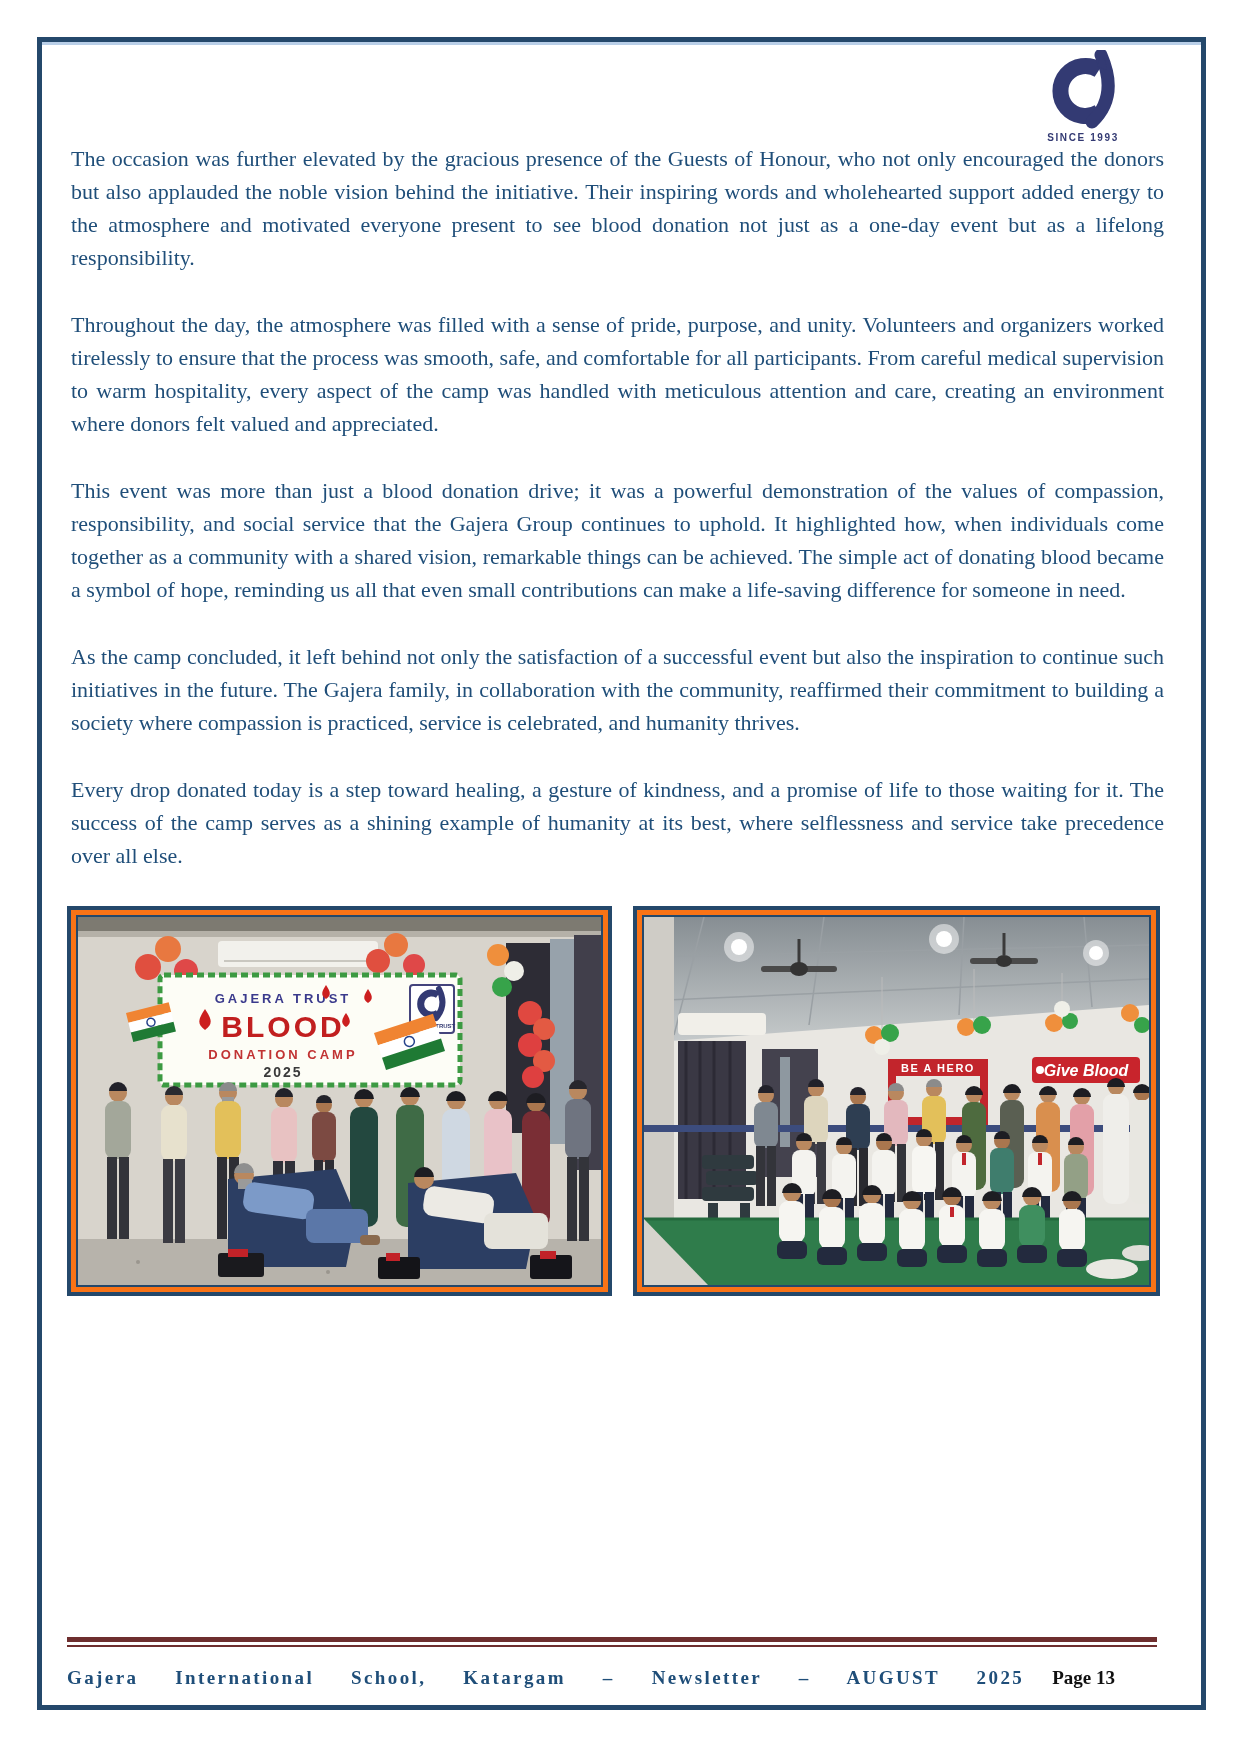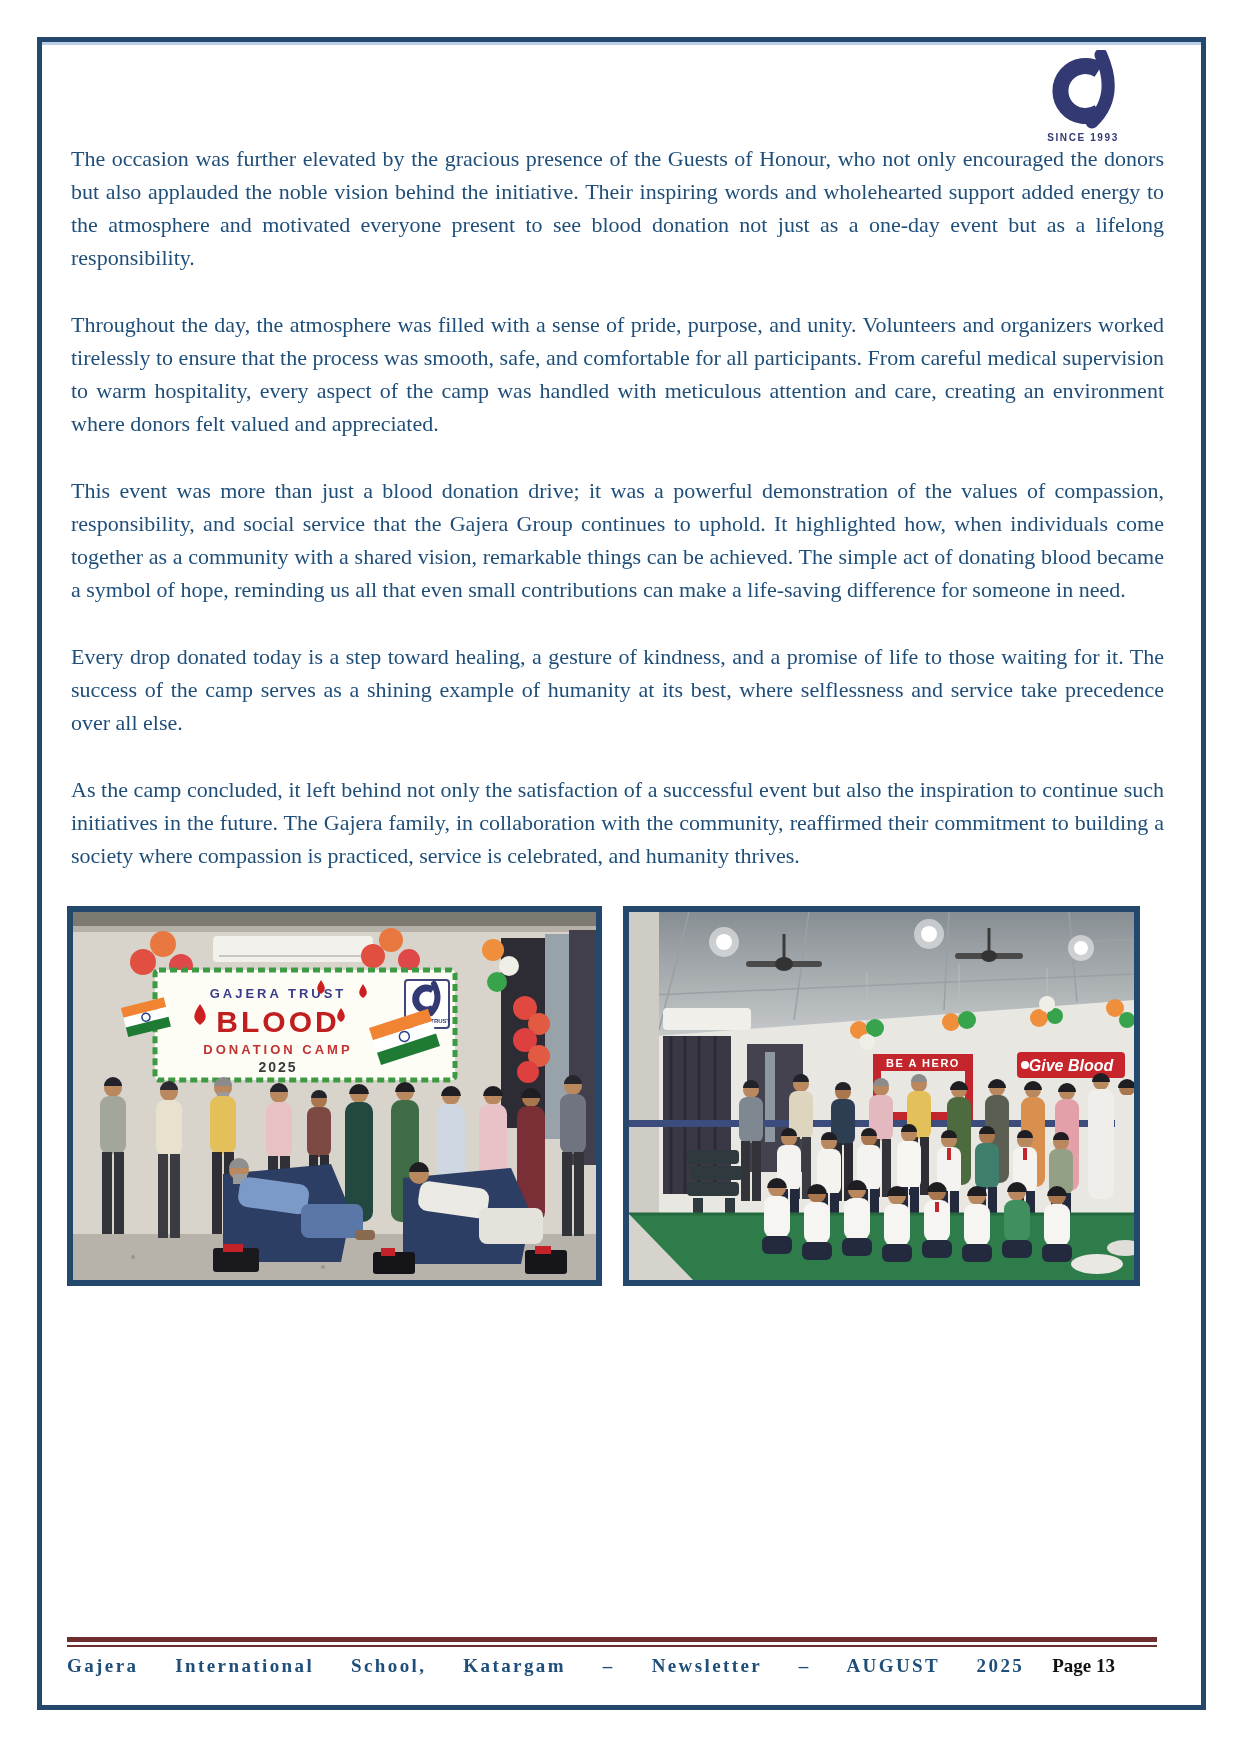--- a/index.html
+++ b/index.html
@@ -17,28 +17,28 @@
                letter-spacing:1.6px;color:#333a73;margin-top:-2px;white-space:nowrap;}
 
   
   .content{position:absolute;left:67px;top:0;width:1097px;}
   .content p{margin:0 0 34px 4px;text-align:justify;color:#1f4e79;
              font-size:22px;line-height:33px;}
   .content p:first-child{margin-top:142px;}
 
   
   .photos{display:flex;gap:21px;margin-top:20px;}
-  .photo{margin:0;border:4px solid #24486b;background:#a3a3a3;box-sizing:border-box;}
+  .photo{margin:0;border:4px solid #24486b;background:#f97316;padding:5px;box-sizing:border-box;}
   .photo-inner{border:2px solid #24486b;line-height:0;font-size:0;}
 
   
   .footer{position:absolute;left:67px;top:1637px;width:1090px;}
   .footer-rule{height:3px;border-top:5px solid #6e2e2e;border-bottom:2px solid #6e2e2e;
                background:#ffffff;}
-  .footer-text{display:flex;align-items:baseline;margin-top:8px;
+  .footer-text{display:flex;align-items:baseline;margin-top:20px;
                font-size:19px;font-weight:bold;}
   .footer-text .school{flex:1;color:#1f4e79;letter-spacing:2.4px;
                        text-align:justify;text-align-last:justify;padding-right:28px;}
   .footer-text .pagenum{color:#101010;white-space:nowrap;margin-right:42px;}
 
   svg text{font-family:"Liberation Sans",sans-serif;}
 </style>
 </head>
 <body>
 
@@ -54,22 +54,22 @@
       <path d="M61 5 C71 28 73 52 52 72" fill="none" stroke="#333a73" stroke-width="13" stroke-linecap="round"></path>
       <path d="M61 5 C65 9 67 14 66 20 L57 16 Z" fill="#333a73"></path>
     </svg>
     <div class="since">SINCE 1993</div>
   </div>
 
   <div class="content">
     <p>The occasion was further elevated by the gracious presence of the Guests of Honour, who not only encouraged the donors but also applauded the noble vision behind the initiative. Their inspiring words and wholehearted support added energy to the atmosphere and motivated everyone present to see blood donation not just as a one-day event but as a lifelong responsibility.</p>
     <p>Throughout the day, the atmosphere was filled with a sense of pride, purpose, and unity. Volunteers and organizers worked tirelessly to ensure that the process was smooth, safe, and comfortable for all participants. From careful medical supervision to warm hospitality, every aspect of the camp was handled with meticulous attention and care, creating an environment where donors felt valued and appreciated.</p>
     <p>This event was more than just a blood donation drive; it was a powerful demonstration of the values of compassion, responsibility, and social service that the Gajera Group continues to uphold. It highlighted how, when individuals come together as a community with a shared vision, remarkable things can be achieved. The simple act of donating blood became a symbol of hope, reminding us all that even small contributions can make a life-saving difference for someone in need.</p>
+    <p>As the camp concluded, it left behind not only the satisfaction of a successful event but also the inspiration to continue such initiatives in the future. The Gajera family, in collaboration with the community, reaffirmed their commitment to building a society where compassion is practiced, service is celebrated, and humanity thrives.</p>
     <p>Every drop donated today is a step toward healing, a gesture of kindness, and a promise of life to those waiting for it. The success of the camp serves as a shining example of humanity at its best, where selflessness and service take precedence over all else.</p>
-    <p>As the camp concluded, it left behind not only the satisfaction of a successful event but also the inspiration to continue such initiatives in the future. The Gajera family, in collaboration with the community, reaffirmed their commitment to building a society where compassion is practiced, service is celebrated, and humanity thrives.</p>
 
     <div class="photos">
 
       <figure class="photo">
         <div class="photo-inner">
         <svg width="523" height="368" viewBox="0 0 523 368">
           <rect width="523" height="368" fill="#d8d4cc"></rect>
           <rect width="523" height="14" fill="#7d7a71"></rect>
           <rect y="14" width="523" height="6" fill="#b5b1a8"></rect>
 

